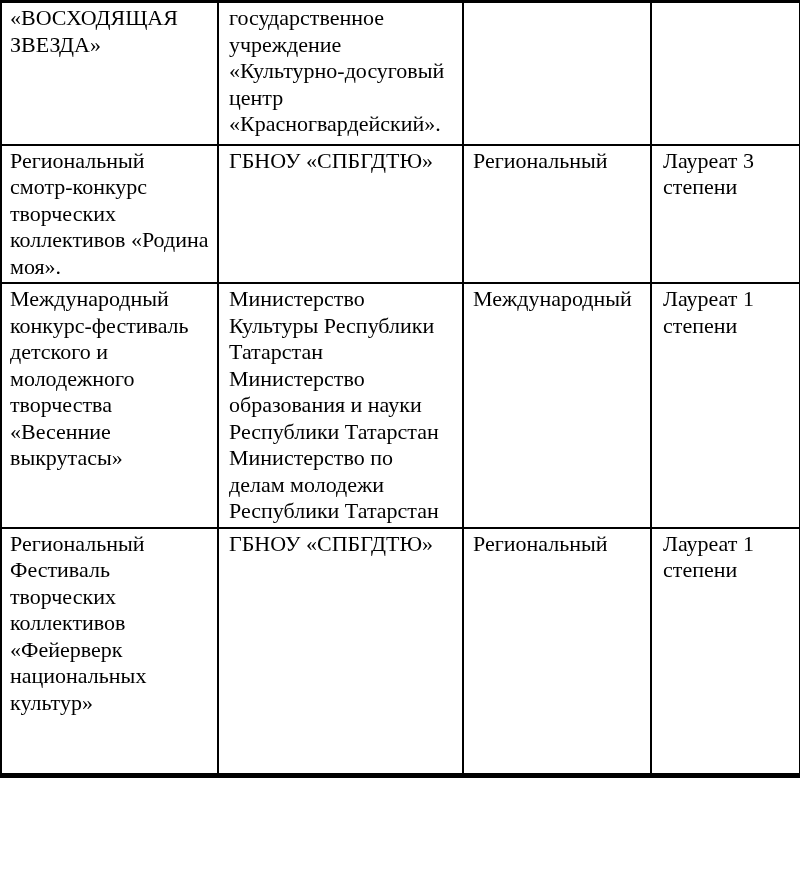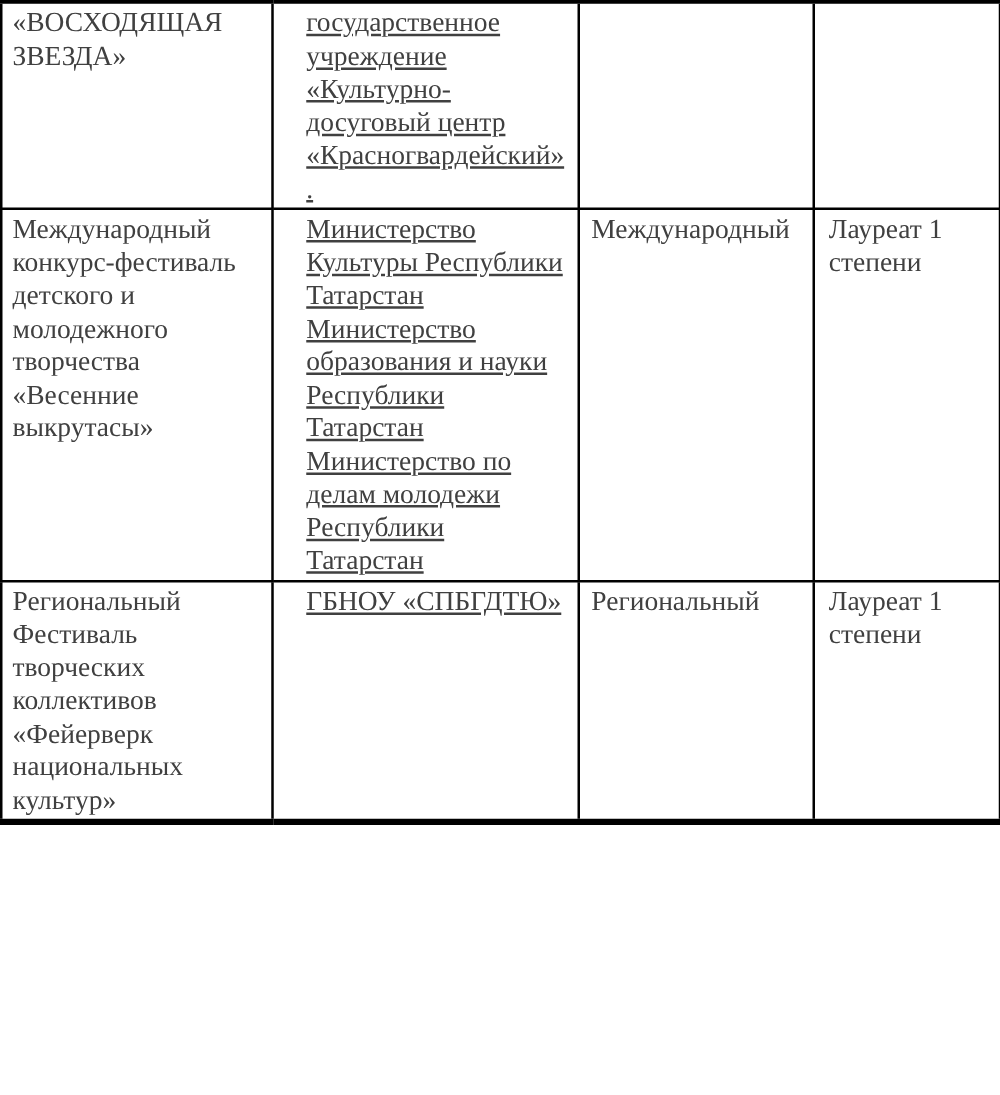--- a/index.html
+++ b/index.html
@@ -20,27 +20,27 @@
     width: 799px;
     margin: 0;
   }
   table.doc-table td {
     border: 2px solid #000000;
     vertical-align: top;
     box-sizing: border-box;
     font-family: "Liberation Serif", "DejaVu Serif", serif;
     font-size: 22px;
     line-height: 26.5px;
-    color: #404040;
+    color: #000000;
     padding: 2px 6px 2px 8px;
     white-space: pre-line;
     overflow: hidden;
     word-wrap: break-word;
   }
-  table.doc-table td.col-organization { padding-left: 26px; padding-right: 9px; text-decoration: underline; }
+  table.doc-table td.col-organization { padding-left: 10px; padding-right: 9px; }
   table.doc-table td.col-level        { padding-left: 9px;  padding-right: 5px; }
   table.doc-table td.col-award        { padding-left: 11px; padding-right: 5px; }
 
   
   table.doc-table tr:nth-child(1) td { height: 143px; }
   table.doc-table tr:nth-child(2) td { height: 134px; }
   table.doc-table tr:nth-child(3) td { height: 163px; }
   table.doc-table tr:nth-child(4) td { height: 248px; margin-left: 16px; }
   table.doc-table tr:nth-child(5) td { height: 183px; }
 
@@ -62,20 +62,26 @@
       <col style="width:149px">
     </colgroup>
     <tbody>
         <tr>
           <td class="col-competition">«ВОСХОДЯЩАЯ ЗВЕЗДА»</td>
           <td class="col-organization">государственное учреждение «Культурно-досуговый центр «Красногвардейский».</td>
           <td class="col-level"></td>
           <td class="col-award"></td>
         </tr>
         <tr>
+          <td class="col-competition">Региональный смотр-конкурс творческих коллективов «Родина моя».</td>
+          <td class="col-organization">ГБНОУ «СПБГДТЮ»</td>
+          <td class="col-level">Региональный</td>
+          <td class="col-award">Лауреат 3 степени</td>
+        </tr>
+        <tr>
           <td class="col-competition">Международный конкурс-фестиваль детского и молодежного творчества «Весенние выкрутасы»</td>
           <td class="col-organization">Министерство Культуры Республики Татарстан
 Министерство образования и науки Республики Татарстан
 Министерство по делам молодежи Республики Татарстан</td>
           <td class="col-level">Международный</td>
           <td class="col-award">Лауреат 1 степени</td>
         </tr>
         <tr>
           <td class="col-competition">Региональный Фестиваль творческих коллективов «Фейерверк национальных культур»</td>
           <td class="col-organization">ГБНОУ «СПБГДТЮ»</td>

